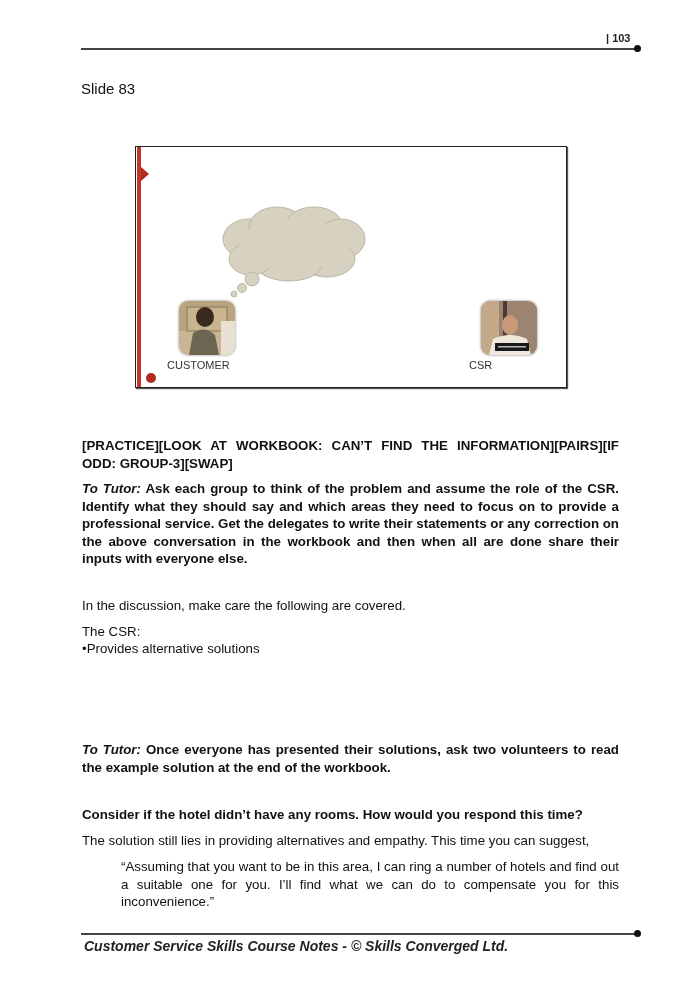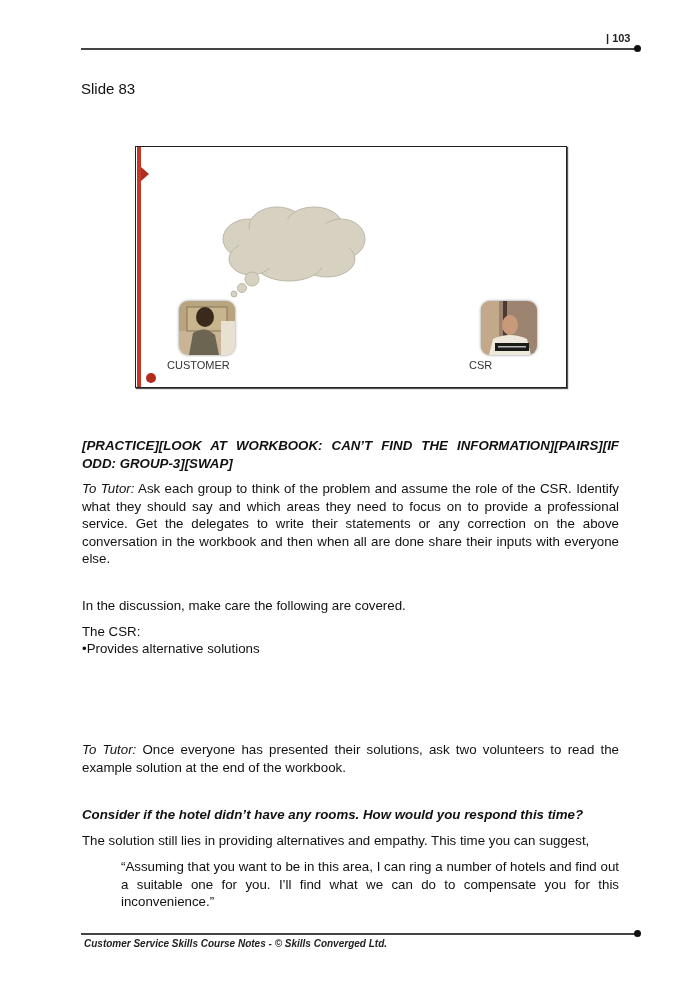--- a/index.html
+++ b/index.html
@@ -14,24 +14,24 @@
   .redbar { position:absolute; left:1px; top:0; width:4px; height:240px; background:#c0392b; }
   .redtri { position:absolute; left:5px; top:20px; width:0; height:0;
             border-top:7px solid transparent; border-bottom:7px solid transparent; border-left:8px solid #b22b1f; }
   .reddot { position:absolute; left:10px; top:226px; width:10px; height:10px; border-radius:50%; background:#b22b1f; }
   .cloud { position:absolute; left:83px; top:58px; width:148px; height:80px; }
   .cloud-text { position:absolute; left:83px; top:80px; width:148px; text-align:center;
                 font-size:11px; line-height:16px; color:#333; }
   .photo { position:absolute; width:56px; height:54px; border-radius:9px; overflow:hidden; box-shadow:0 0 3px #888; }
   .cap { position:absolute; font-size:11px; color:#333; text-align:left; width:80px; }
   .txt { position:absolute; left:82px; width:537px; font-size:13.3px; line-height:17.5px; color:#111; }
-  .just { text-align:justify; text-align-last:left; }
-  .b { font-weight:bold;font-style:italic; }
+  .just { text-align:justify; text-align-last:left;font-weight:bold; }
+  .b { font-weight:bold; }
   .quote { position:absolute; left:121px; width:498px; font-size:13.3px; line-height:17.5px; text-align:justify; }
-  .footer { position:absolute; left:84px; top:938px; font-size:10px; font-style:italic; font-weight:bold; color:#222; }
+  .footer { position:absolute; left:84px; top:938px; font-size:14px; font-style:italic; font-weight:bold; color:#222; }
 </style>
 </head>
 <body>
 
 <div class="hdr-num">| 103</div>
 <div class="rule" style="left:81px; top:48px; width:556px;"></div>
 <div class="dot" style="left:634px; top:45px;"></div>
 
 <div class="slide-label">Slide 83</div>
 

